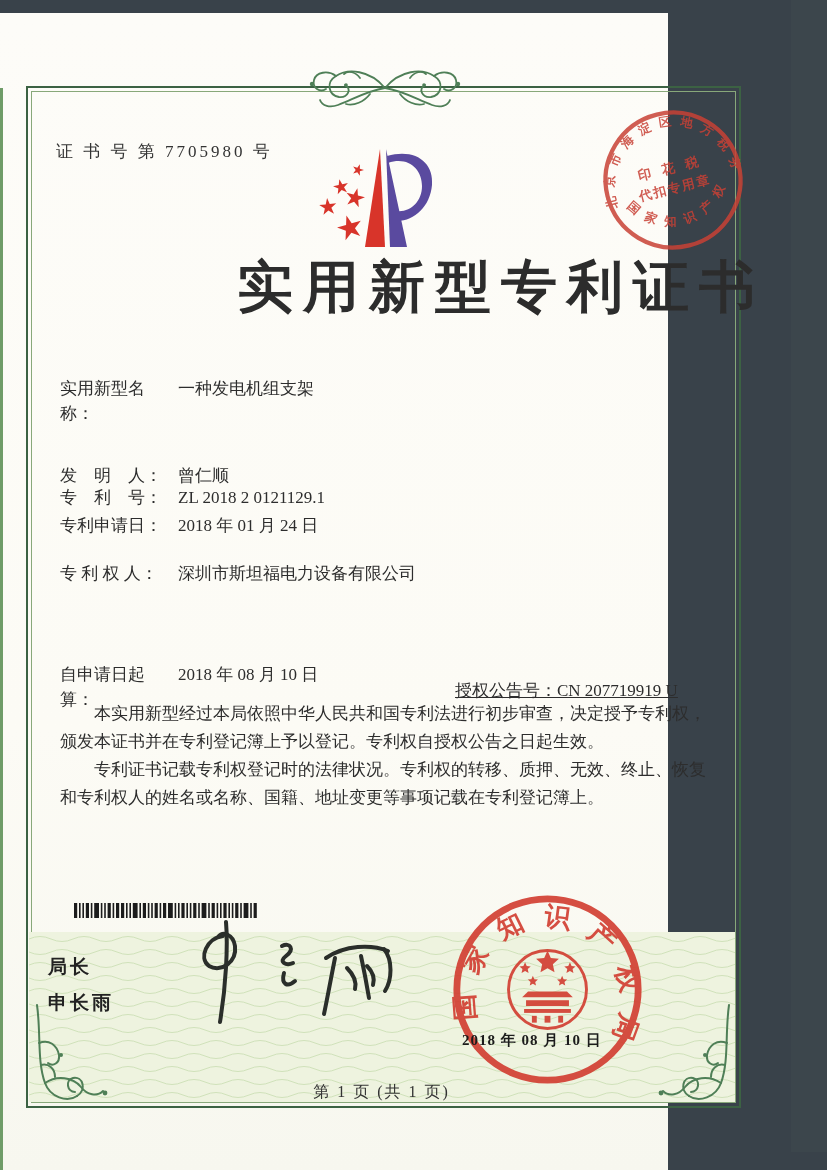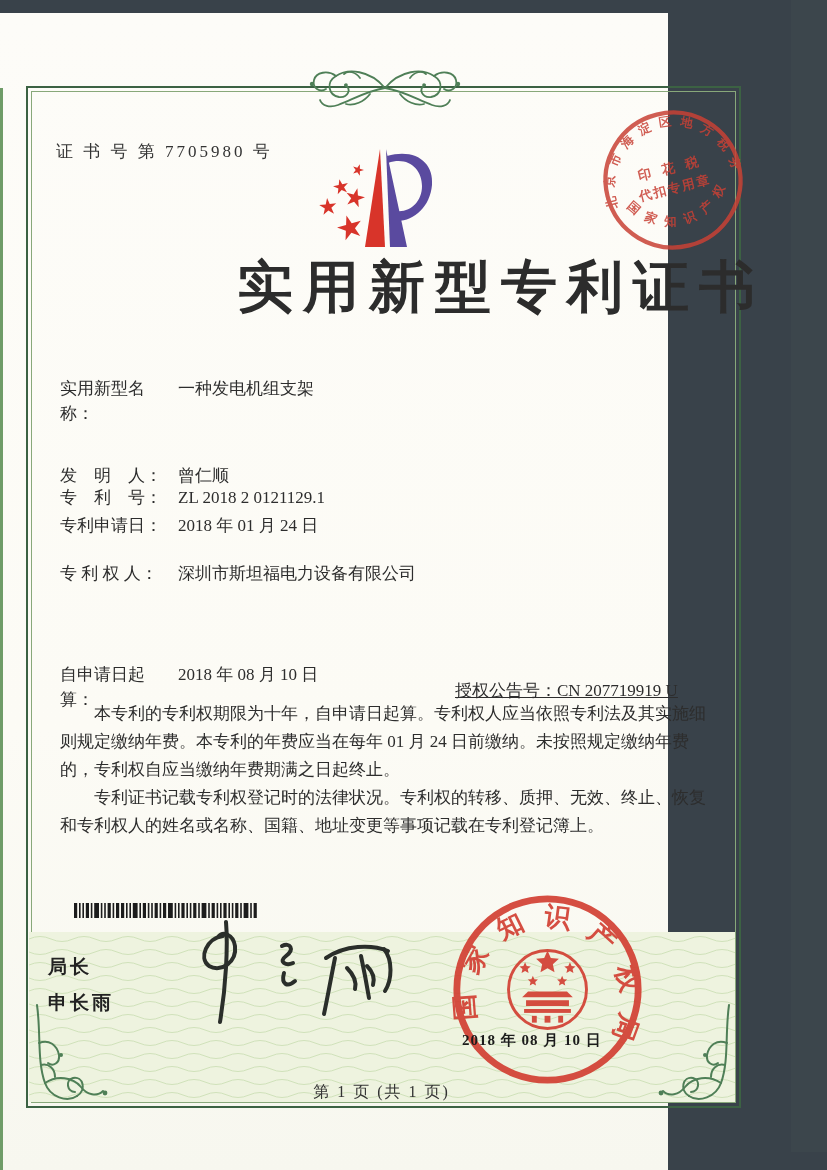--- a/index.html
+++ b/index.html
@@ -151,21 +151,21 @@
     <span class="lbl">专 利 权 人：</span><span class="val">深圳市斯坦福电力设备有限公司</span>
   </div>
   <div class="abs row" style="top:649px;">
     <span class="lbl">自申请日起算：</span><span class="val" style="width:250px;">2018 年 08 月 10 日</span>
     <span class="pair2">
       <span class="lbl2">授权公告号：</span><span>CN 207719919 U</span>
     </span>
   </div>
 
   <div class="abs paras">
-    <p>本专利的专利权期限为十年，自申请日起算。专利权人应当依照专利法及其实施细则规定缴纳年费。本专利的年费应当在每年 01 月 24 日前缴纳。未按照规定缴纳年费的，专利权自应当缴纳年费期满之日起终止。</p>
+    <p>本实用新型经过本局依照中华人民共和国专利法进行初步审查，决定授予专利权，颁发本证书并在专利登记簿上予以登记。专利权自授权公告之日起生效。</p>
     <p>专利证书记载专利权登记时的法律状况。专利权的转移、质押、无效、终止、恢复和专利权人的姓名或名称、国籍、地址变更等事项记载在专利登记簿上。</p>
   </div>
 
   <svg class="abs barcode" id="barcode-svg" width="206" height="15" viewBox="0 0 206 15">
       <rect x="0" y="0" width="3.2" height="15" fill="#1c1c1c"></rect>
       <rect x="5" y="0" width="1.6" height="15" fill="#1c1c1c"></rect>
       <rect x="8.4" y="0" width="1.6" height="15" fill="#1c1c1c"></rect>
       <rect x="11.8" y="0" width="3.2" height="15" fill="#1c1c1c"></rect>
       <rect x="16.8" y="0" width="1.6" height="15" fill="#1c1c1c"></rect>
       <rect x="20.200000000000003" y="0" width="4.800000000000001" height="15" fill="#1c1c1c"></rect>

